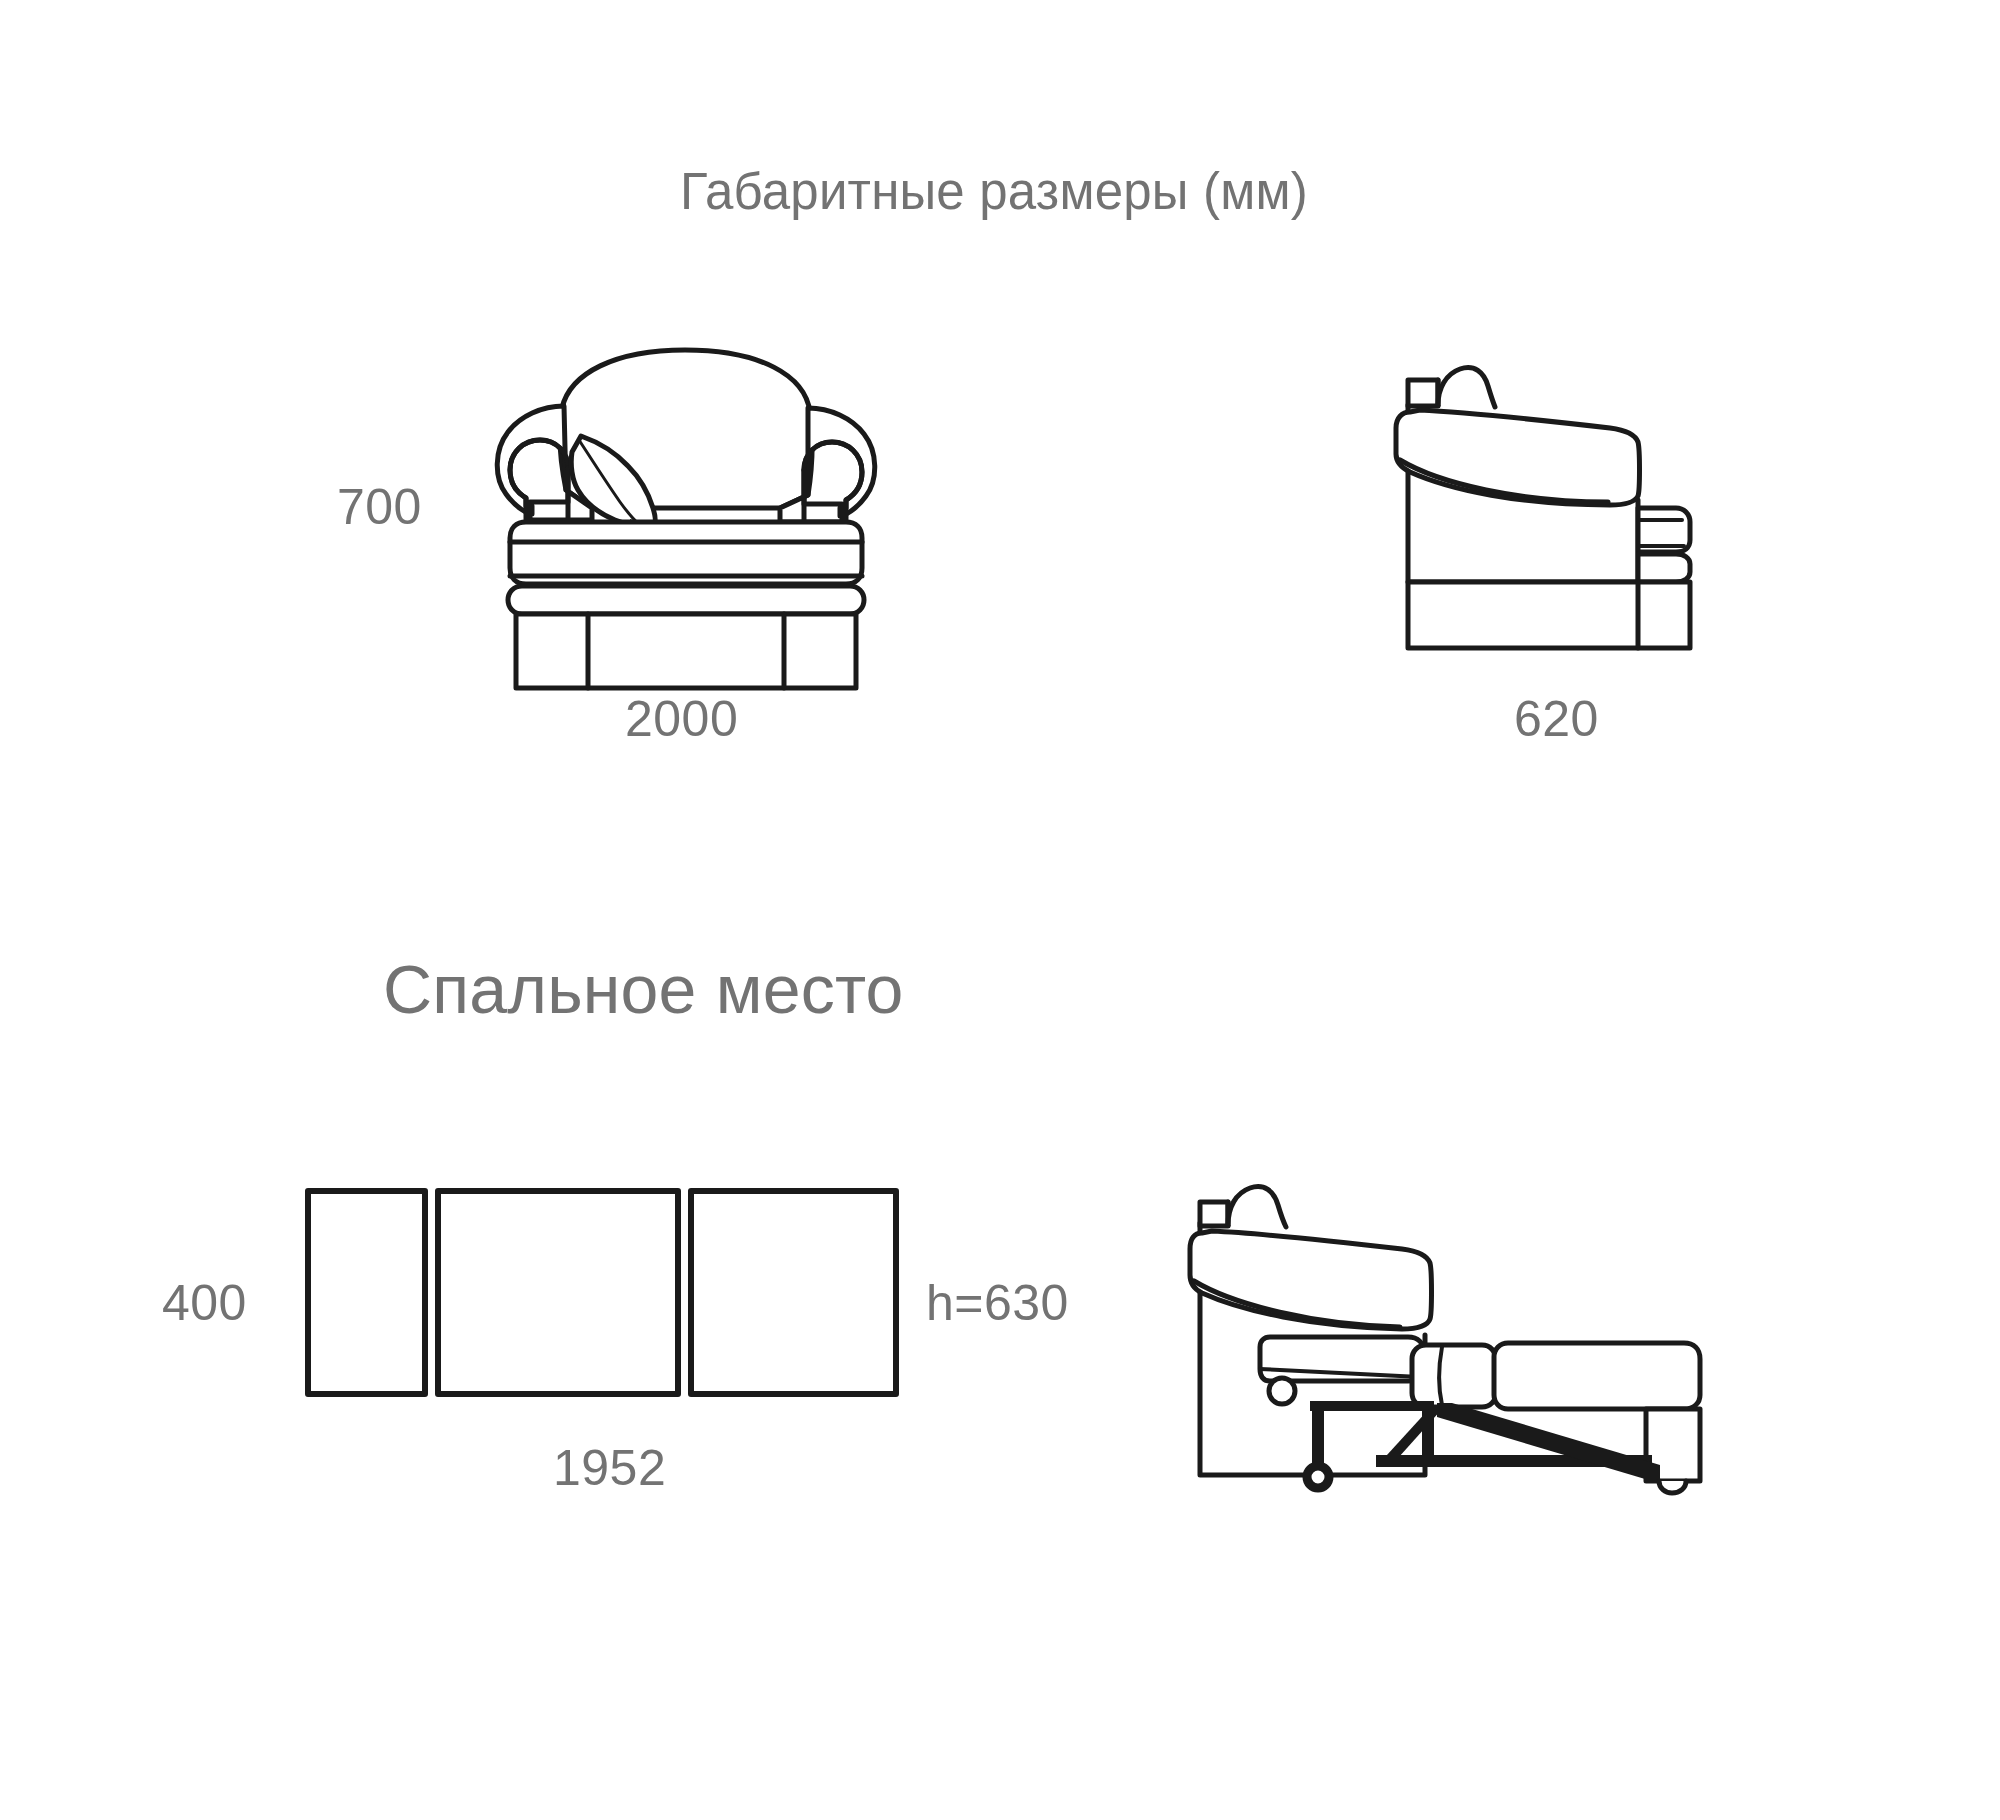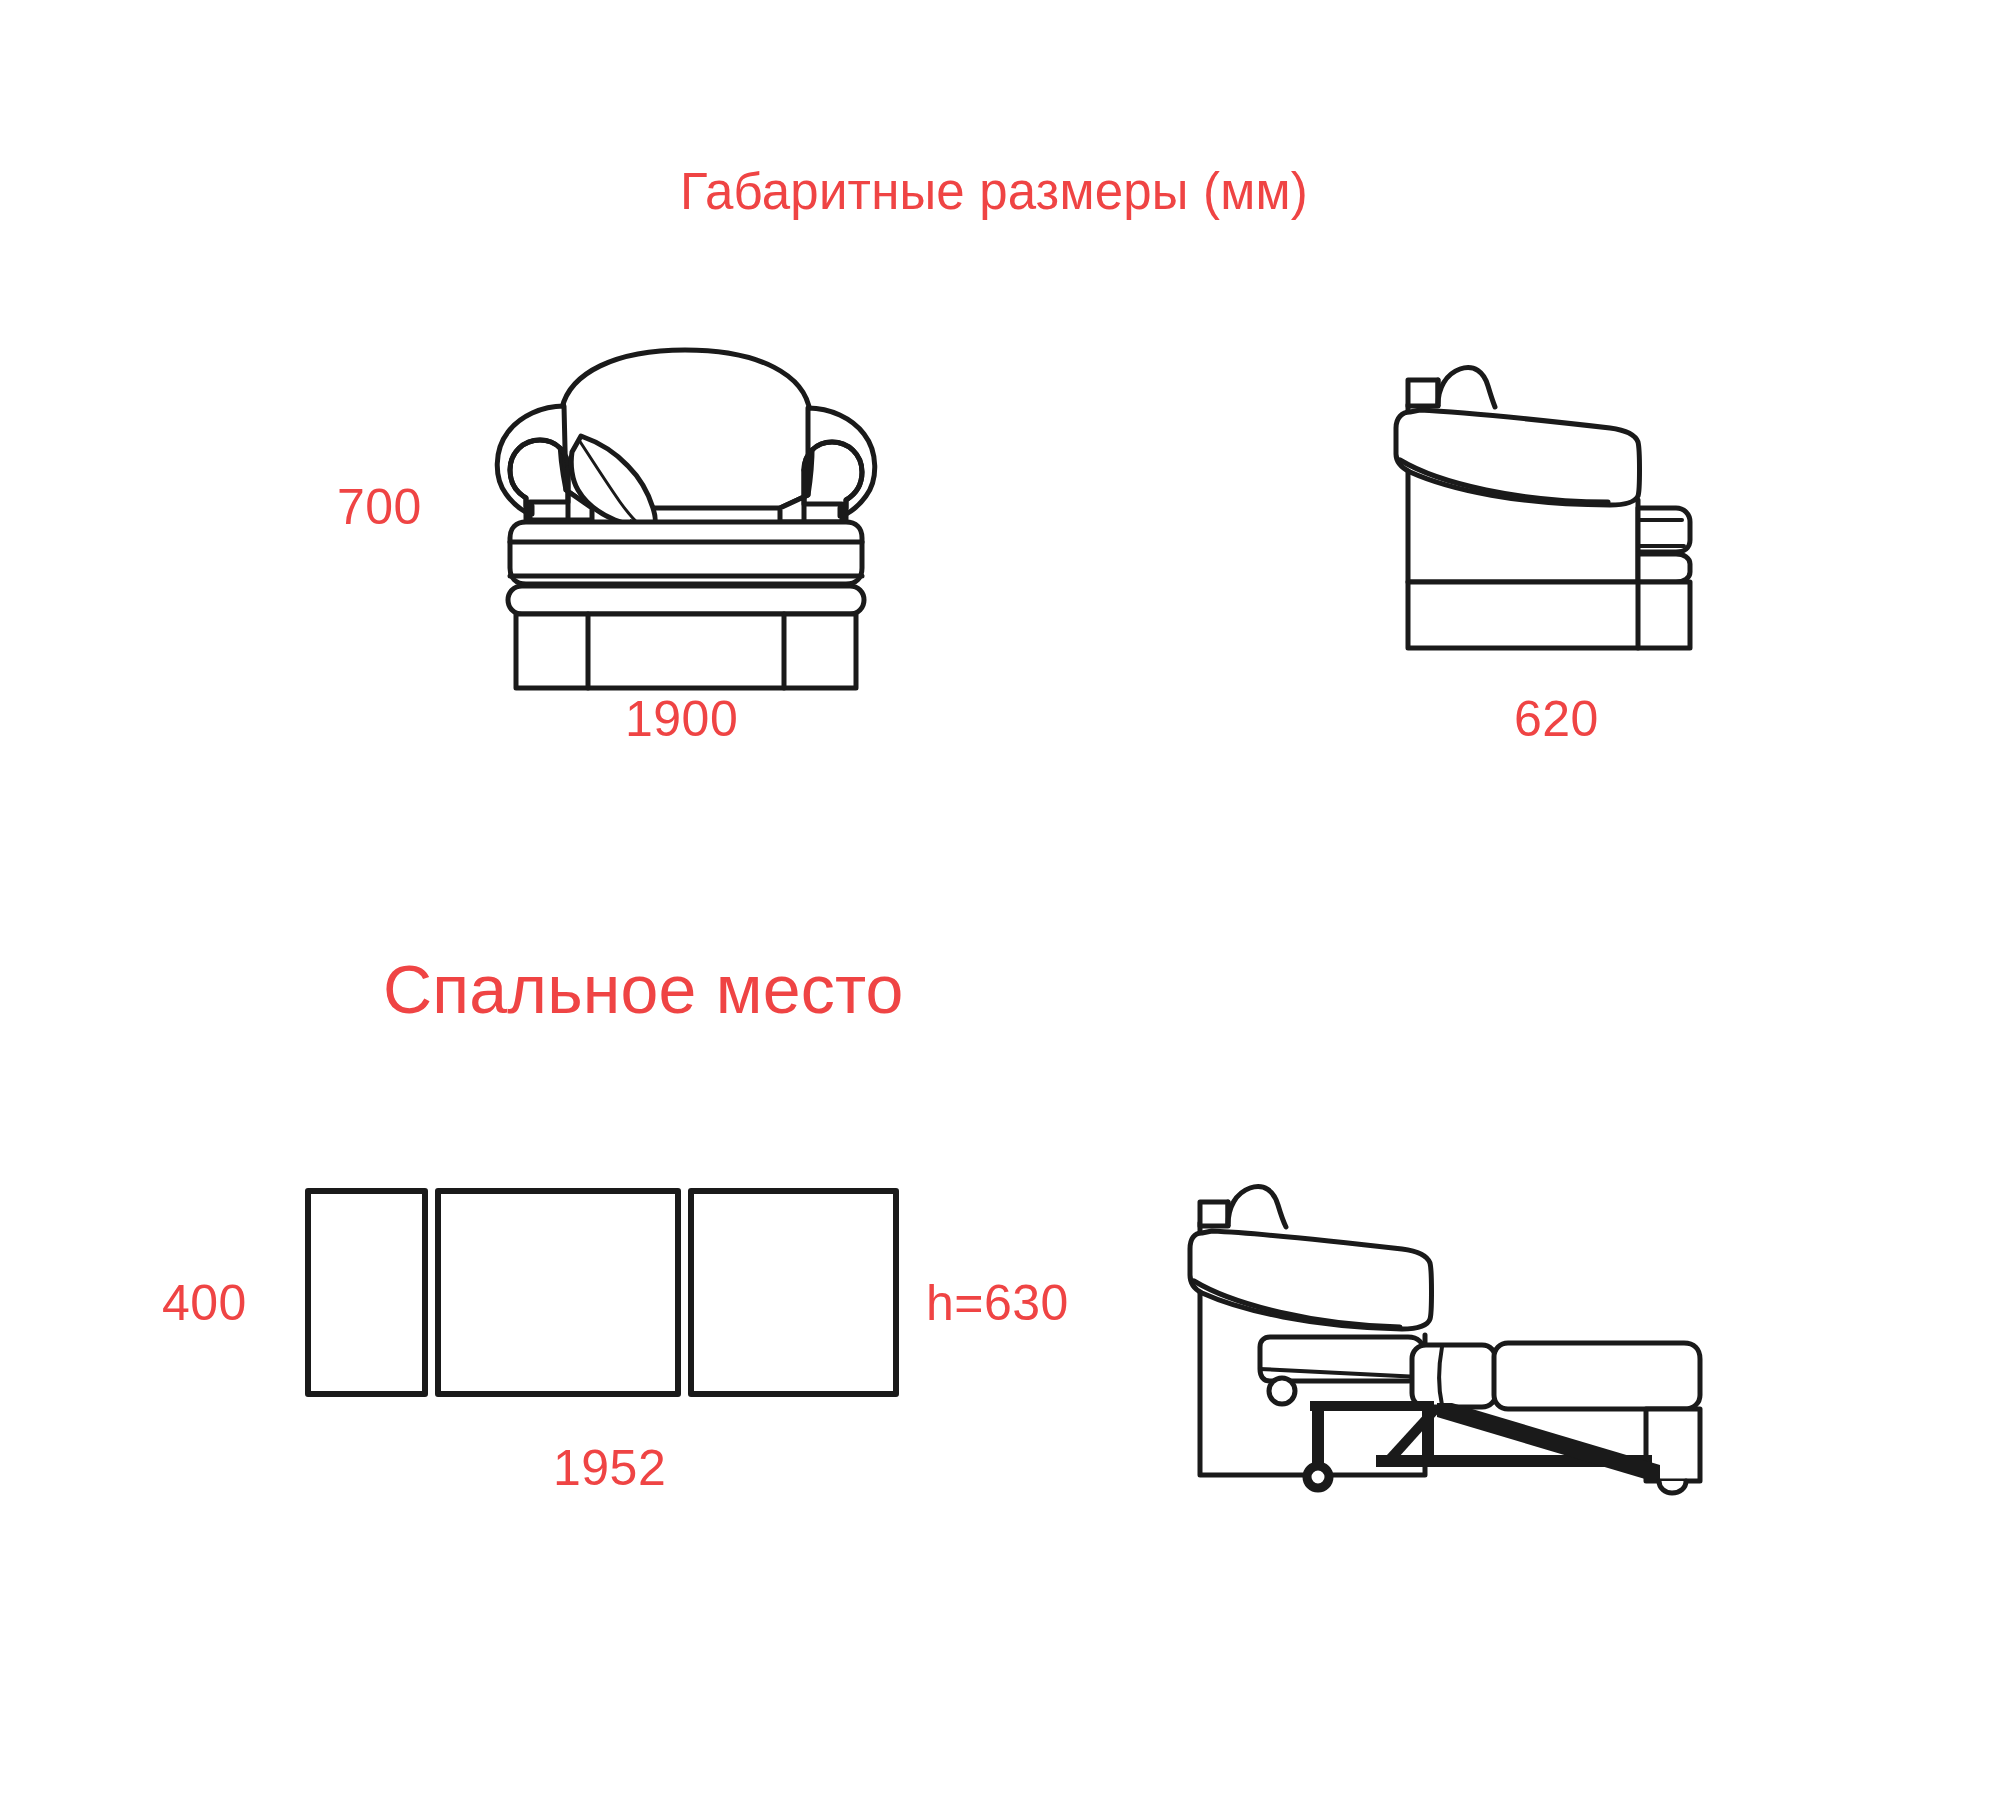--- a/index.html
+++ b/index.html
@@ -16,21 +16,21 @@
     overflow: hidden;
   }
   .sheet {
     position: absolute;
     inset: 0;
     background: #ffffff;
   }
   .label {
     position: absolute;
     white-space: nowrap;
-    color: #ef4444;
+    color: #737373;
     font-family: "Liberation Sans", sans-serif;
     line-height: 1;
   }
   .title-main {
     font-size: 51px;
     letter-spacing: 0.2px;
   }
   .title-sec {
     font-size: 68px;
     letter-spacing: 0.2px;
@@ -115,21 +115,21 @@
              L 42 284 C 34 284, 28 278, 28 270
              C 28 262, 34 256, 42 256 Z"></path>
 
     <rect class="ln fillwhite" stroke-width="5" x="36" y="284" width="340" height="74"></rect>
     <line class="ln" stroke-width="5" x1="108" y1="284" x2="108" y2="358"></line>
     <line class="ln" stroke-width="5" x1="304" y1="284" x2="304" y2="358"></line>
   </svg>
 
   <div class="label dim" style="left:337px; top:482px;">700</div>
 
-  <div class="label dim" style="left:625px; top:694px;">1900</div>
+  <div class="label dim" style="left:625px; top:694px;">2000</div>
 
   <svg style="left:1380px; top:350px;" width="350" height="310" viewBox="0 0 350 310">
 
     <path class="ln fillwhite" stroke-width="5" d="M28 55 L 28 232 L 258 232 L 258 150"></path>
 
     <rect class="ln fillwhite" stroke-width="5" x="28" y="30" width="30" height="26"></rect>
 
     <path class="ln fillwhite" stroke-width="5" d="M58 55 C 58 38, 66 24, 80 19 C 94 14, 104 22, 108 36
              C 111 46, 113 52, 115 57"></path>
     <path class="ln" stroke-width="5" d="M58 55 L 58 30"></path>

